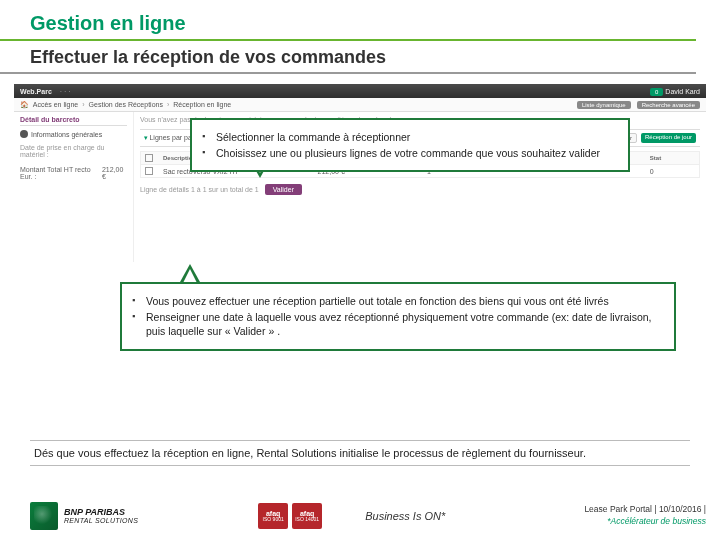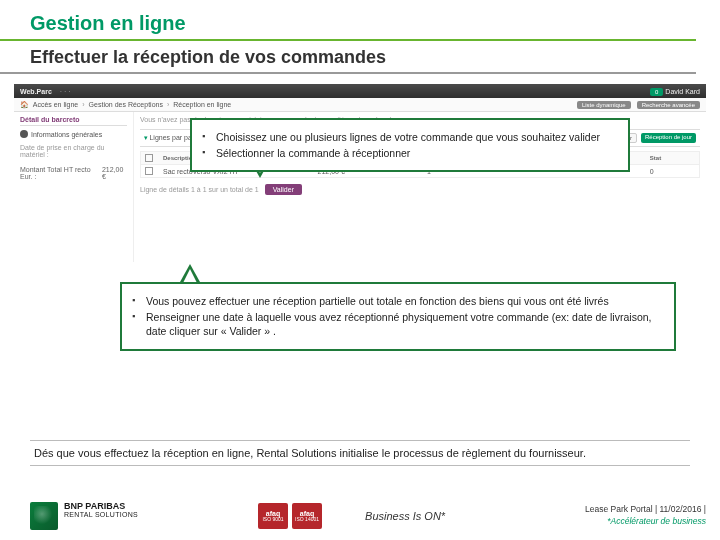--- a/index.html
+++ b/index.html
@@ -52,21 +52,21 @@
   .tail-1 { left:250px; top:160px; border-left:10px solid transparent; border-right:10px solid transparent; border-top:18px solid #1f7a3a; z-index:4; }
   .tail-1::after { content:""; position:absolute; left:-7px; top:-19px; border-left:7px solid transparent; border-right:7px solid transparent; border-top:14px solid #fff; }
   .tail-2 { left:180px; top:264px; border-left:10px solid transparent; border-right:10px solid transparent; border-bottom:18px solid #1f7a3a; z-index:4; }
   .tail-2::after { content:""; position:absolute; left:-7px; top:5px; border-left:7px solid transparent; border-right:7px solid transparent; border-bottom:14px solid #fff; }
 
   
   .bottom-note { position:absolute; left:30px; right:30px; top:440px; border-top:1px solid #bbb; border-bottom:1px solid #bbb; padding:6px 4px; font-size:11px; color:#222; }
 
   
   .footer { position:absolute; left:30px; right:14px; bottom:10px; display:flex; align-items:center; }
-  .bnp-logo { display:flex; align-items:flex-start; gap:6px; }
+  .bnp-logo { display:flex; align-items:center; gap:6px;font-style:italic; }
   .bnp-square { width:28px; height:28px; background:linear-gradient(135deg,#0a7d3c,#0a5a2c); border-radius:2px; position:relative; }
   .bnp-square::after { content:""; position:absolute; inset:4px; background:radial-gradient(circle at 40% 40%, rgba(255,255,255,0.3), transparent 60%); }
   .bnp-text { font-size:9px; font-weight:bold; color:#1a1a1a; line-height:1.05; }
   .bnp-text .sub { display:block; font-size:7px; font-weight:normal; letter-spacing:0.3px; }
   .afaq { display:flex; gap:4px; margin-left:120px; }
   .afaq-badge { width:30px; height:26px; background:#b5262b; border-radius:2px; color:#fff; font-size:7px; font-weight:bold; display:flex; flex-direction:column; align-items:center; justify-content:center; line-height:1; }
   .afaq-badge .iso { font-size:5px; font-weight:normal; }
   .bison { margin-left:43px; font-style:italic; font-size:11px; color:#333; white-space:nowrap; }
   .foot-meta { margin-left:auto; font-size:8.5px; color:#333; text-align:right; line-height:1.4; }
   .foot-meta .tagline { color:#009966; font-style:italic; }
@@ -148,31 +148,31 @@
       <div class="ss-footer">
         <span class="muted">Ligne de détails 1 à 1 sur un total de 1</span>
         <span class="btn-validate">Valider</span>
       </div>
     </div>
   </div>
 </div>
 
 <div class="callout callout-1">
   <ul>
+    <li>Sélectionner la commande à réceptionner</li>
     <li>Choisissez une ou plusieurs lignes de votre commande que vous souhaitez valider</li>
-    <li>Sélectionner la commande à réceptionner</li>
   </ul>
 </div>
 <div class="tail tail-1"></div>
 
 <div class="tail tail-2"></div>
 <div class="callout callout-2">
   <ul>
     <li>Vous pouvez effectuer une réception partielle out totale en fonction des biens qui vous ont été livrés</li>
-    <li>Renseigner une date à laquelle vous avez réceptionné physiquement votre commande (ex: date de livraison, date cliquer sur « Valider » .</li>
+    <li>Renseigner une date à laquelle vous avez réceptionné physiquement votre commande (ex: date de livraison, puis laquelle sur « Valider » .</li>
   </ul>
 </div>
 
 <div class="bottom-note">Dés que vous effectuez la réception en ligne, Rental Solutions initialise le processus de règlement du fournisseur.</div>
 
 <div class="footer">
   <div class="bnp-logo">
     <div class="bnp-square"></div>
     <div class="bnp-text">
       <span>BNP PARIBAS</span>
@@ -184,16 +184,16 @@
       <span>afaq</span>
         <span class="iso">ISO 9001</span>
     </div>
     <div class="afaq-badge">
       <span>afaq</span>
         <span class="iso">ISO 14001</span>
     </div>
   </div>
   <div class="bison">Business Is ON*</div>
   <div class="foot-meta">
-    <div>Lease Park Portal  |  11/02/2016  |</div>
+    <div>Lease Park Portal  |  10/10/2016  |</div>
     <div class="tagline">*Accélérateur de business</div>
   </div>
 </div>
 
 </body></html>

